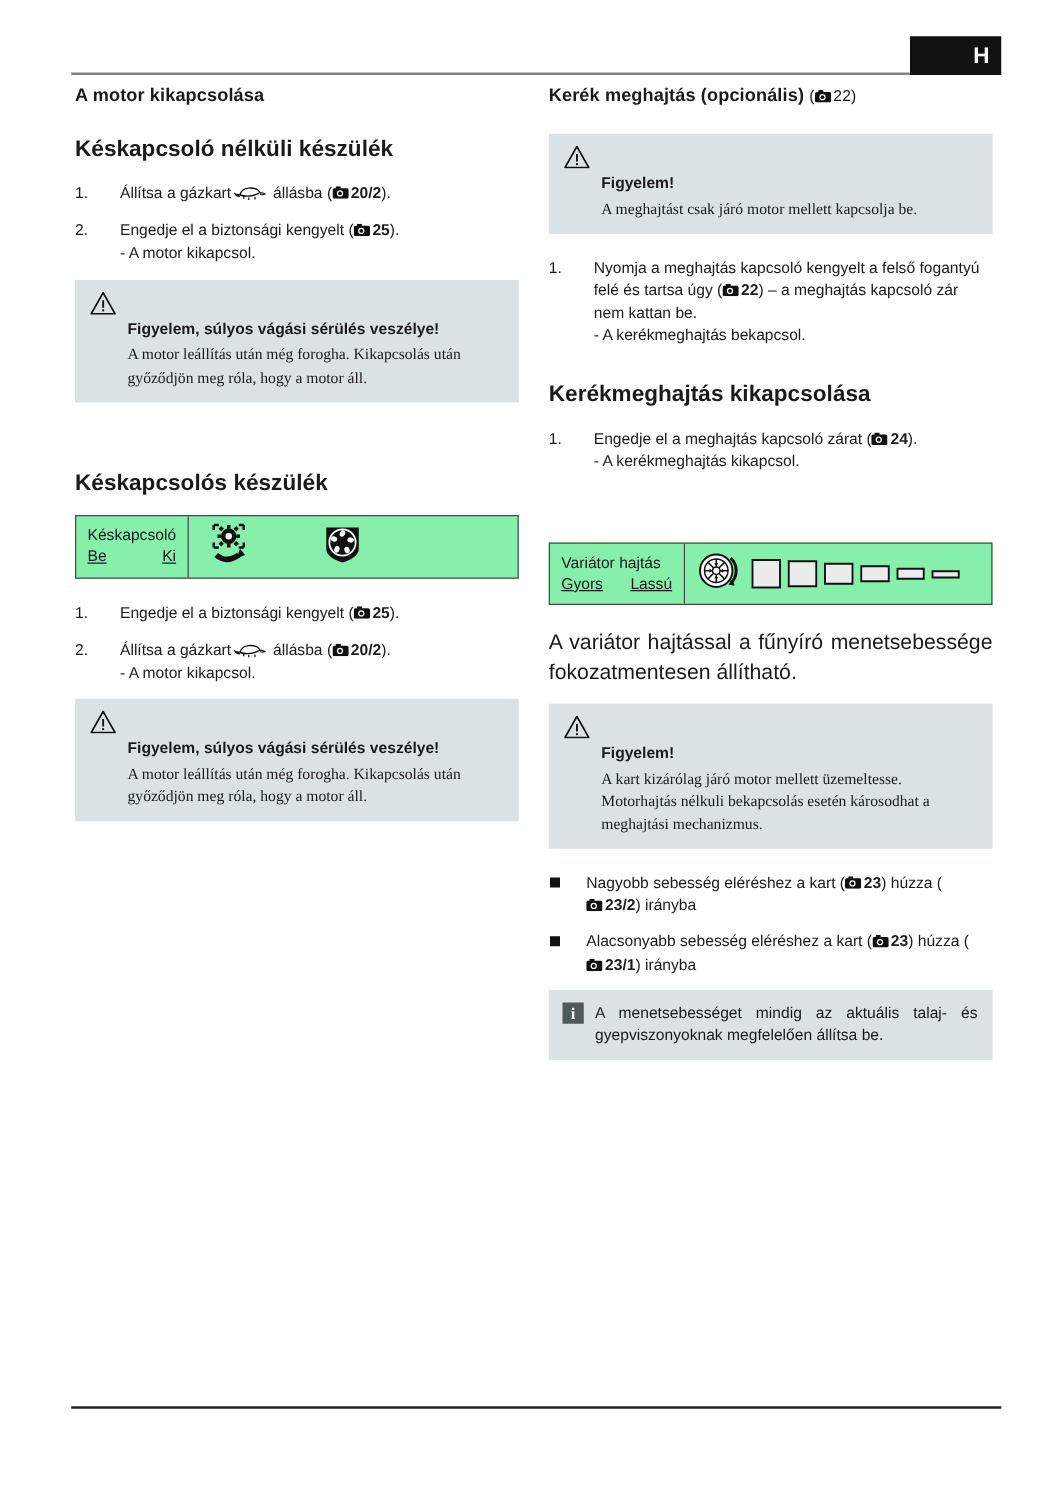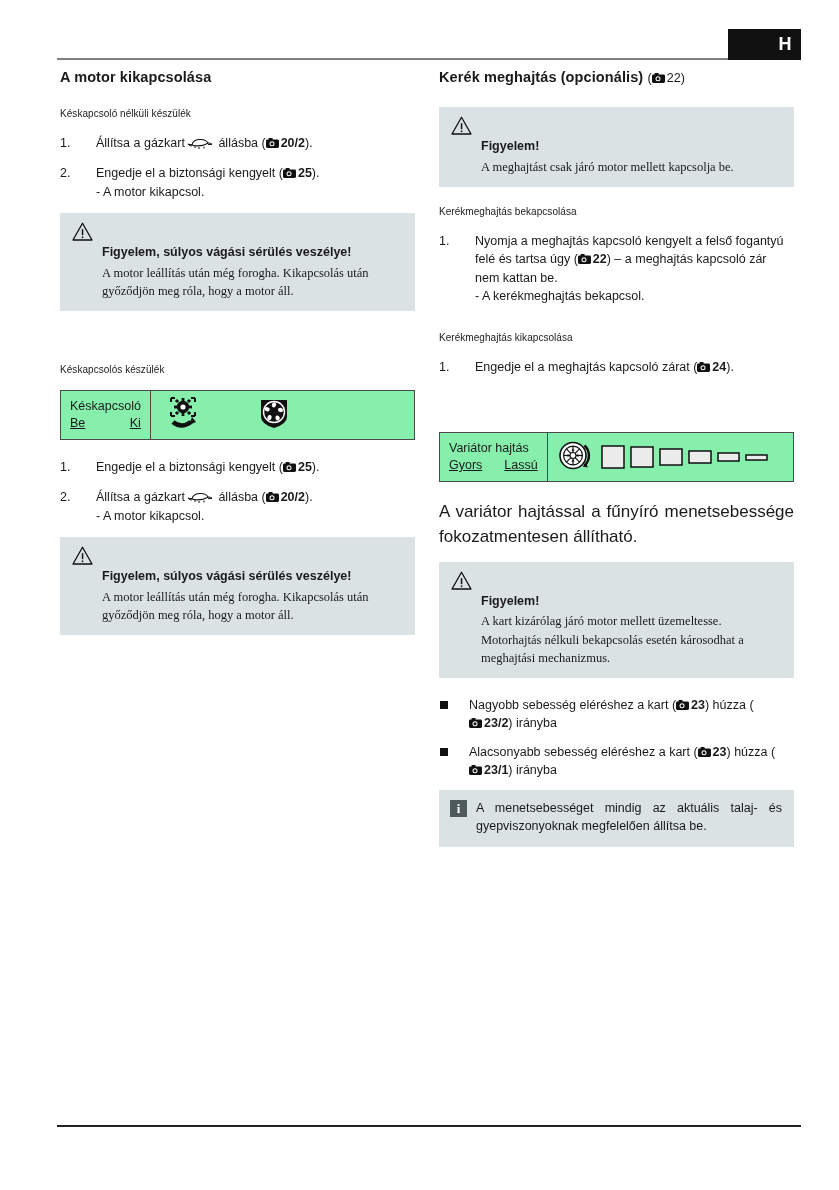--- a/index.html
+++ b/index.html
@@ -72,22 +72,22 @@
     font-weight: bold;
     margin: 0 0 20px 0;
     line-height: 1.3;
     letter-spacing: 0.1px;
   }
   h1.sec-title .ref-normal {
     font-weight: normal;
     font-size: 12.5px;
   }
   h2.sub-title {
-    font-size: 10px;
-    font-weight: normal;
+    font-size: 18px;
+    font-weight: bold;
     margin: 0 0 14px 0;
     line-height: 1.35;
     letter-spacing: 0.05px;
   }
   p.body-text {
     font-size: 17px;
     line-height: 1.45;
     margin: 4px 0 10px 0;
     text-align: justify;
   }
@@ -408,21 +408,20 @@
         <span class="warn-tri"><svg viewBox="0 0 21 19" width="21" height="19">
               <path d="M10.5 1.2 L20 18 L1 18 Z" fill="none" stroke="#111" stroke-width="1.3" stroke-linejoin="round"></path>
               <rect x="9.8" y="7.2" width="1.5" height="6" fill="#111"></rect>
               <rect x="9.8" y="14.5" width="1.5" height="1.6" fill="#111"></rect>
             </svg></span>
         <span class="notice-title">Figyelem!</span>
       </div>
       <div class="notice-body">A meghajtást csak járó motor mellett kapcsolja be.</div>
     </div>
 
-    <h2 class="sub-title">Kerékmeghajtás bekapcsolása</h2>
 
     <ul class="num-list">
       <li class="num-item">
         <span class="num">1.</span>
         <span>Nyomja a meghajtás kapcsoló kengyelt a felső fogantyú felé és tartsa úgy (</span><span class="camref"><span class="camicon"><svg viewBox="0 0 13 10" width="13" height="10">
                 <rect x="0" y="1.6" width="13" height="8.4" rx="1.4" fill="#111"></rect>
                 <rect x="2.6" y="0" width="4" height="2" rx="0.6" fill="#111"></rect>
                 <circle cx="6" cy="5.7" r="2.5" fill="#fff"></circle>
                 <circle cx="6" cy="5.7" r="1.5" fill="#111"></circle>
               </svg></span><span>22</span></span><span>) – a meghajtás kapcsoló zár nem kattan be.</span>
@@ -436,20 +435,21 @@
 
     <ul class="num-list">
       <li class="num-item">
         <span class="num">1.</span>
         <span>Engedje el a meghajtás kapcsoló zárat (</span><span class="camref"><span class="camicon"><svg viewBox="0 0 13 10" width="13" height="10">
                 <rect x="0" y="1.6" width="13" height="8.4" rx="1.4" fill="#111"></rect>
                 <rect x="2.6" y="0" width="4" height="2" rx="0.6" fill="#111"></rect>
                 <circle cx="6" cy="5.7" r="2.5" fill="#fff"></circle>
                 <circle cx="6" cy="5.7" r="1.5" fill="#111"></circle>
               </svg></span><span>24</span></span><span>).</span>
+        <span class="sub-line">- A kerékmeghajtás kikapcsol.</span>
       </li>
     </ul>
 
     <div style="height:42px"></div>
 
 
     <div class="sym-table">
       <div class="sym-label">
         <div>Variátor hajtás</div>
         <div class="lab-row">

